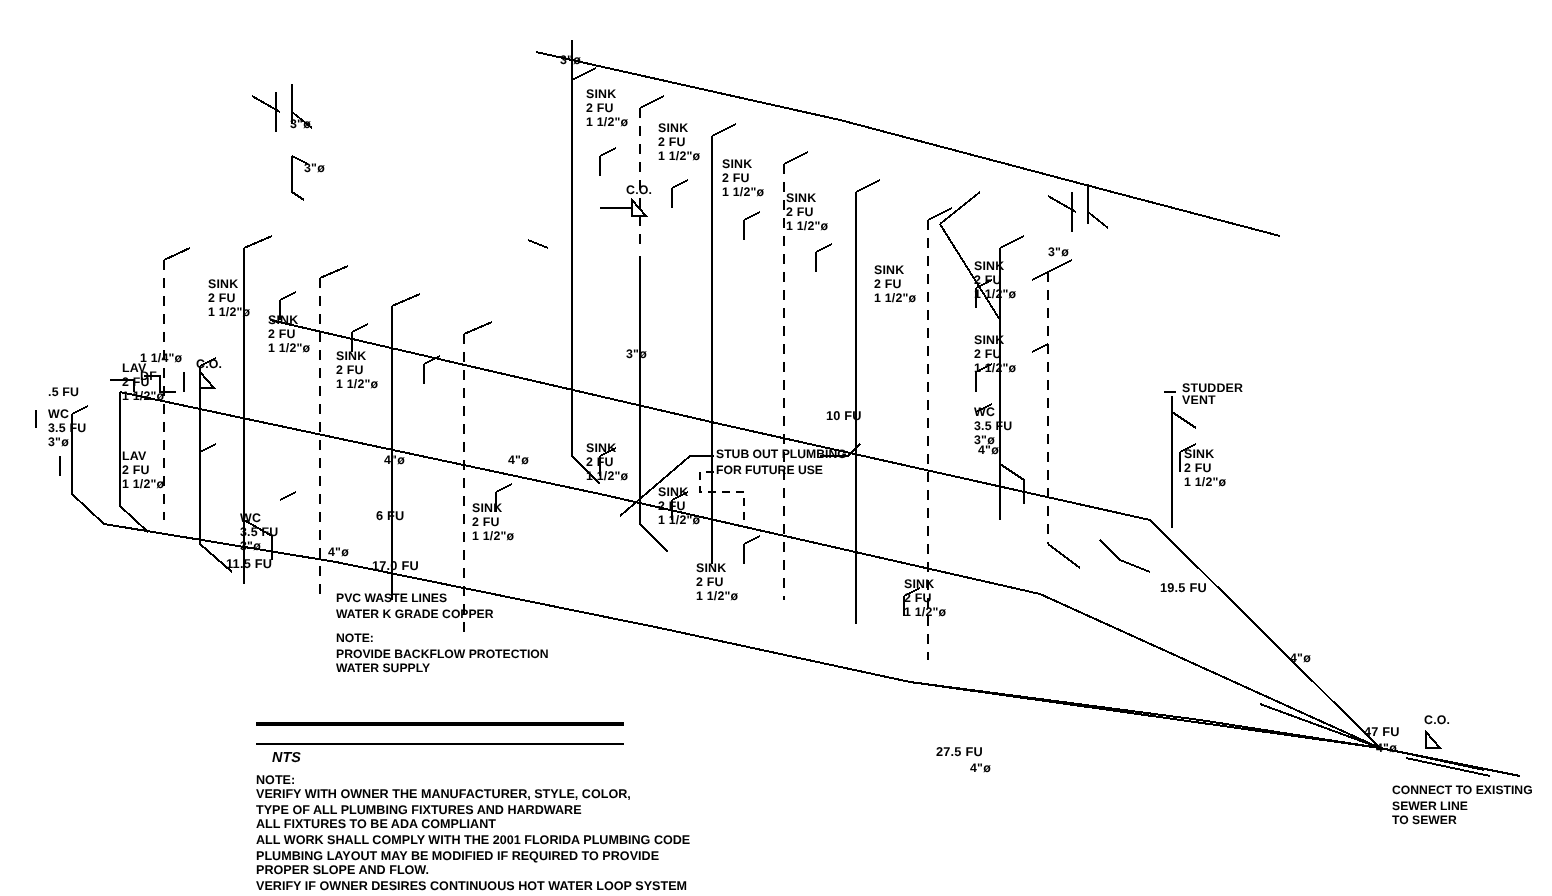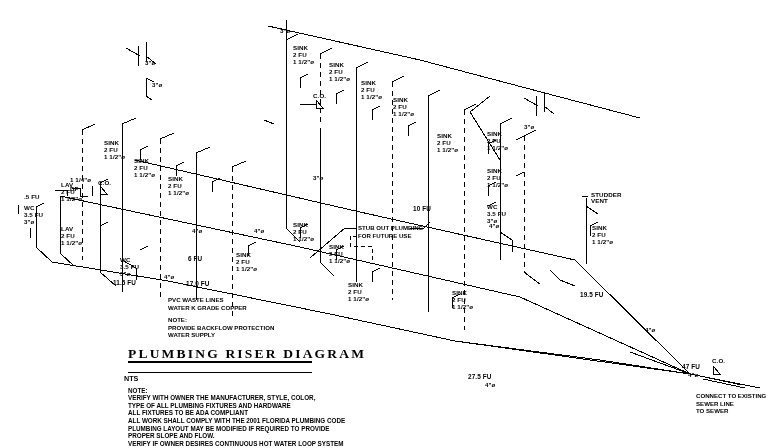--- a/index.html
+++ b/index.html
@@ -264,22 +264,21 @@
   <div class="small-note" style="left:358px;top:224px;">STUB OUT PLUMBING
 FOR FUTURE USE</div>
 
   <div class="small-note" style="left:168px;top:296px;">PVC WASTE LINES
 WATER K GRADE COPPER</div>
 
   <div class="small-note" style="left:168px;top:316px;">NOTE:
 PROVIDE BACKFLOW PROTECTION
 WATER SUPPLY</div>
 
-  <div class="title" style="left:128px;top:346px;">PLUMBING RISER DIAGRAM</div>
-  <div class="nts" style="left:124px;top:374px;">NTS</div>
+  <div class="nts" style="left:136px;top:374px;font-style:italic;">NTS</div>
   <div class="notes" style="left:128px;top:387px;">NOTE:</div>
   <div class="notes" style="left:128px;top:394px;">VERIFY WITH OWNER THE MANUFACTURER, STYLE, COLOR,
 TYPE OF ALL PLUMBING FIXTURES AND HARDWARE
 ALL FIXTURES TO BE ADA COMPLIANT
 ALL WORK SHALL COMPLY WITH THE 2001 FLORIDA PLUMBING CODE
 PLUMBING LAYOUT MAY BE MODIFIED IF REQUIRED TO PROVIDE
 PROPER SLOPE AND FLOW.
 VERIFY IF OWNER DESIRES CONTINUOUS HOT WATER LOOP SYSTEM
 OR INDIVIDUAL UNDER COUNTER INSTANT HOT WATER</div>
 

